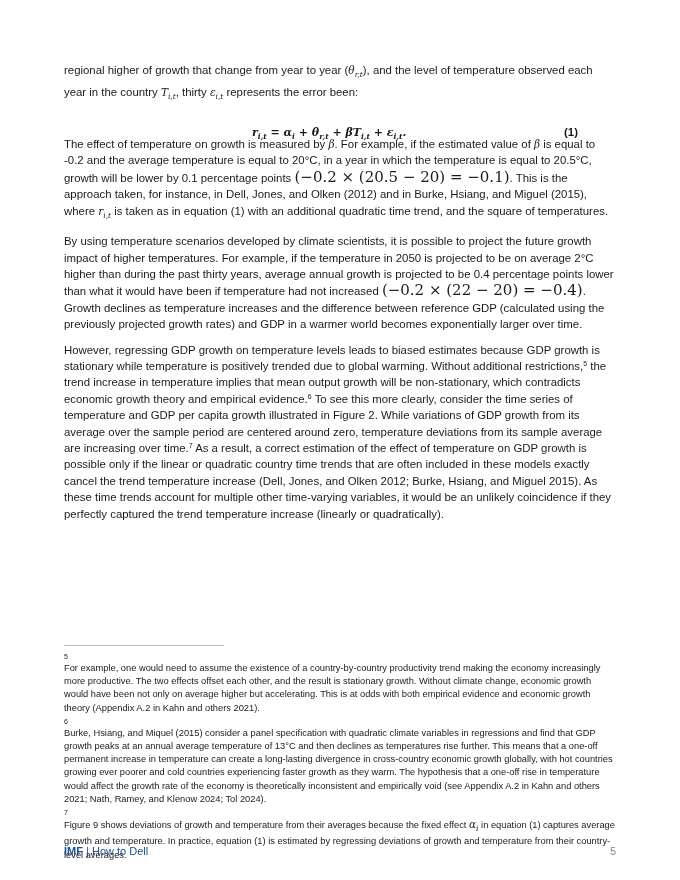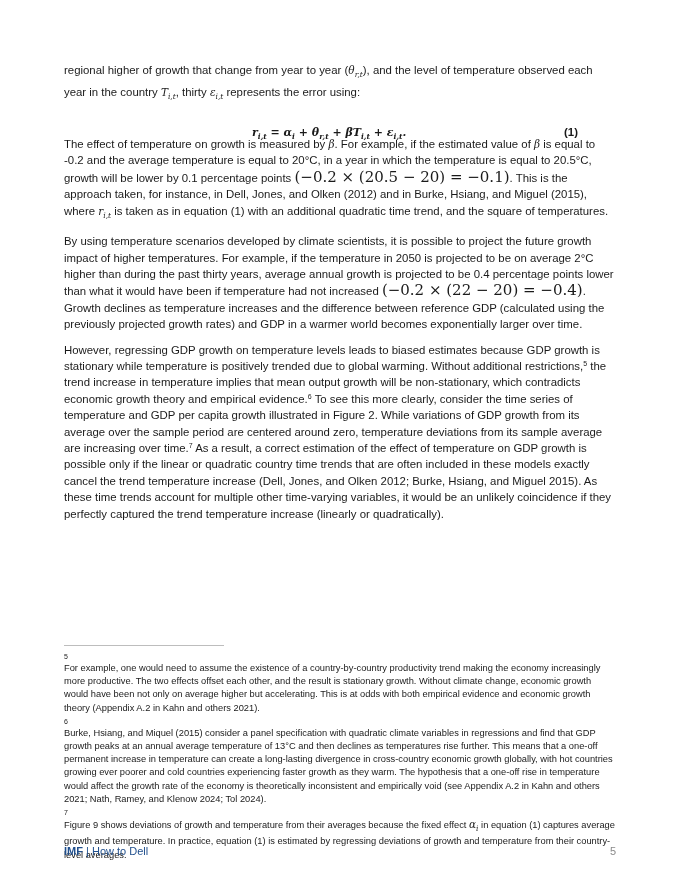--- a/index.html
+++ b/index.html
@@ -26,21 +26,21 @@
   .footer { position: absolute; left: 64px; top: 845px; width: 552px; font-size: 11px; color: #1f4e8c; }
   .footer .brand { font-weight: bold; color: #1f4e8c; }
   .footer .sep { color: #1f4e8c; }
   .footer .page-num { position: absolute; right: 0; top: 0; color: #8a8a8a; }
 </style>
 </head>
 <body>
 
 <div class="page">
 
-  <p class="para"><span>regional higher of growth that change from year to year (</span><span class="math"><span>θ</span><sub>r,t</sub></span><span>), and the level of temperature observed each year in the country </span><span class="math"><span>T</span><sub>i,t</sub></span><span>, thirty </span><span class="math"><span>ε</span><sub>i,t</sub></span><span> represents the error using:</span></p>
+  <p class="para"><span>regional higher of growth that change from year to year (</span><span class="math"><span>θ</span><sub>r,t</sub></span><span>), and the level of temperature observed each year in the country </span><span class="math"><span>T</span><sub>i,t</sub></span><span>, thirty </span><span class="math"><span>ε</span><sub>i,t</sub></span><span> represents the error been:</span></p>
 
   <div class="eq-row">
     <span class="eq"><span>r</span><sub>i,t</sub><span> = α</span><sub>i</sub><span> + θ</span><sub>r,t</sub><span> + βT</span><sub>i,t</sub><span> + ε</span><sub>i,t</sub><span>.</span></span>
     <span class="eq-num">(1)</span>
   </div>
 
   <p class="para eq-after"><span>The effect of temperature on growth is measured by </span><span class="math">β</span><span>. For example, if the estimated value of </span><span class="math">β</span><span> is equal to -0.2 and the average temperature is equal to 20°C, in a year in which the temperature is equal to 20.5°C, growth will be lower by 0.1 percentage points </span><span class="mathn">(−0.2 × (20.5 − 20) = −0.1)</span><span>. This is the approach taken, for instance, in Dell, Jones, and Olken (2012) and in Burke, Hsiang, and Miguel (2015), where </span><span class="math"><span>r</span><sub>i,t</sub></span><span> is taken as in equation (1) with an additional quadratic time trend, and the square of temperatures.</span></p>
 
   <p class="para"><span>By using temperature scenarios developed by climate scientists, it is possible to project the future growth impact of higher temperatures. For example, if the temperature in 2050 is projected to be on average 2°C higher than during the past thirty years, average annual growth is projected to be 0.4 percentage points lower than what it would have been if temperature had not increased </span><span class="mathn">(−0.2 × (22 − 20) = −0.4)</span><span>. Growth declines as temperature increases and the difference between reference GDP (calculated using the previously projected growth rates) and GDP in a warmer world becomes exponentially larger over time.</span></p>
 

